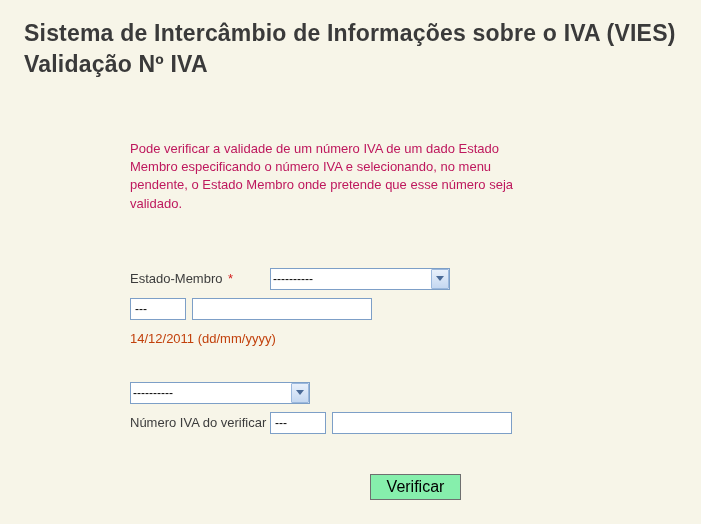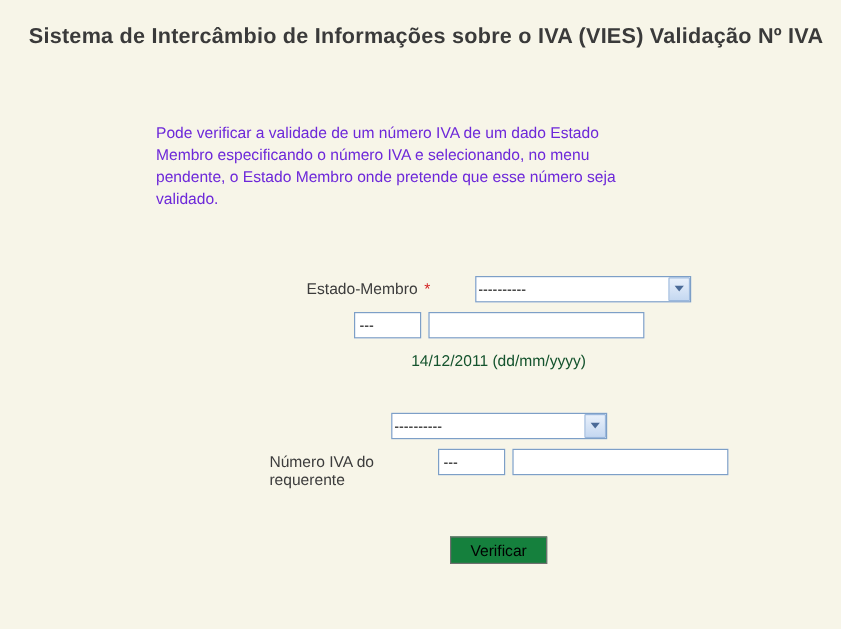--- a/index.html
+++ b/index.html
@@ -12,40 +12,39 @@
     background: #f7f5e8;
     font-family: Verdana, Geneva, sans-serif;
     color: #3a3a3a;
     font-size: 13px;
     overflow: hidden;
     box-sizing: border-box;
   }
   h1.page-title {
     margin: 0;
     padding: 18px 4px 0 24px;
-    font-size: 18px;
+    font-size: 23px;
     font-weight: bold;
     color: #3a3a3a;
     line-height: 1.35;
     letter-spacing: 0.2px;
   }
   .intro {
     margin: 60px 0 0 130px;
     width: 420px;
-    color: #6d28d9;
+    color: #be185d;
     line-height: 1.4;
   }
   .form-area {
     margin: 55px 0 0 130px;
   }
   .row {
     display: flex;
     align-items: flex-start;
     margin-bottom: 8px;
-    justify-content: center;
   }
   .row .label {
     width: 140px;
     padding-top: 3px;
     color: #3c3c3c;
   }
   .row .label .req {
     color: #d21f1f;
     margin-left: 2px;
   }
@@ -107,32 +106,32 @@
     width: 180px;
     height: 22px;
     border: 1px solid #7d9fc7;
     background: #ffffff;
     font-family: Verdana, Geneva, sans-serif;
     font-size: 12px;
     padding: 0 4px;
     box-sizing: border-box;
   }
   .date-value {
-    color: #14532d;
+    color: #c2410c;
     padding-top: 3px;
   }
   .submit-row {
     margin-top: 40px;
     text-align: center;
   }
   button.verify {
-    background: #15803d;
+    background: #86efac;
     border: 1px solid #6f6f6f;
     font-family: Verdana, Geneva, sans-serif;
-    font-size: 13px;
+    font-size: 16px;
     padding: 3px 16px;
     cursor: pointer;
   }
 </style>
 </head>
 <body>
 
 <h1 class="page-title">Sistema de Intercâmbio de Informações sobre o IVA (VIES) Validação Nº IVA</h1>
 
 <div class="intro">Pode verificar a validade de um número IVA de um dado Estado Membro especificando o número IVA e selecionando, no menu pendente, o Estado Membro onde pretende que esse número seja validado.</div>
@@ -180,21 +179,21 @@
         <span class="drop-btn">
           <svg width="8" height="6" viewBox="0 0 8 6">
               <path d="M0 0 L8 0 L4 5 Z" fill="#4a6a97"></path>
             </svg>
         </span>
       </span>
     </div>
   </div>
 
   <div class="row">
-    <div class="label">Número IVA do requerente</div>
+    <div class="label">Número IVA do verificar</div>
     <div class="controls">
       <input type="text" class="cc" value="---" style="">
       <input type="text" class="num" value="" style="">
     </div>
   </div>
 
   <div class="submit-row">
     <button class="verify">Verificar</button>
   </div>
 

